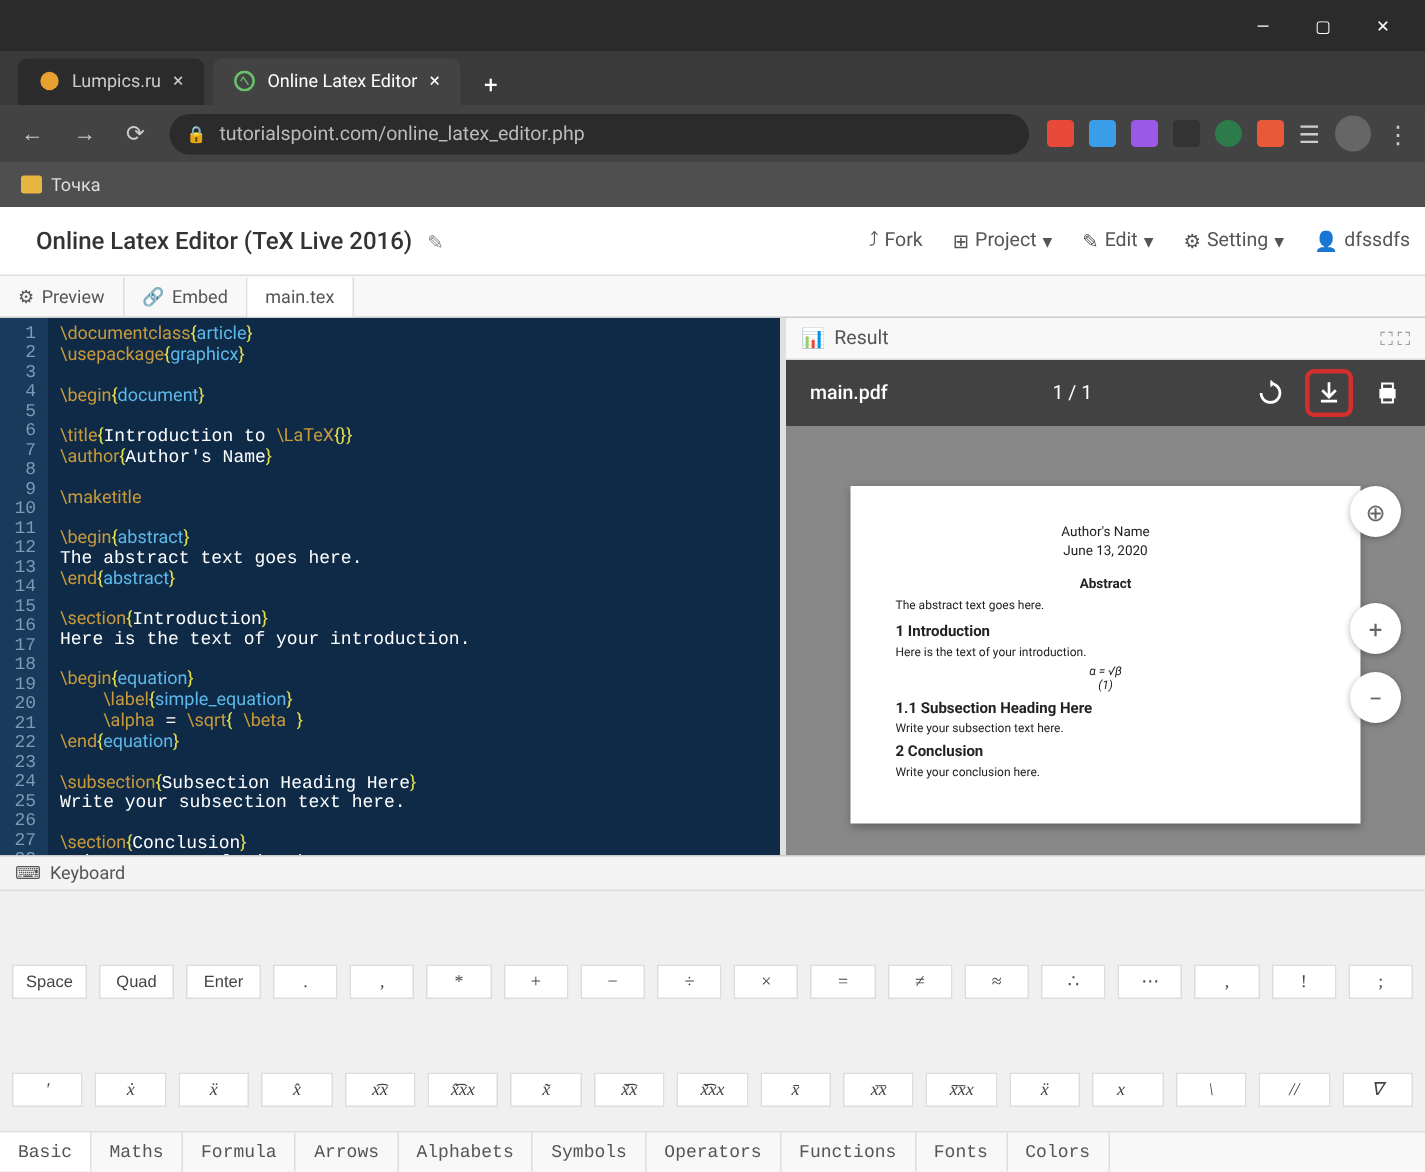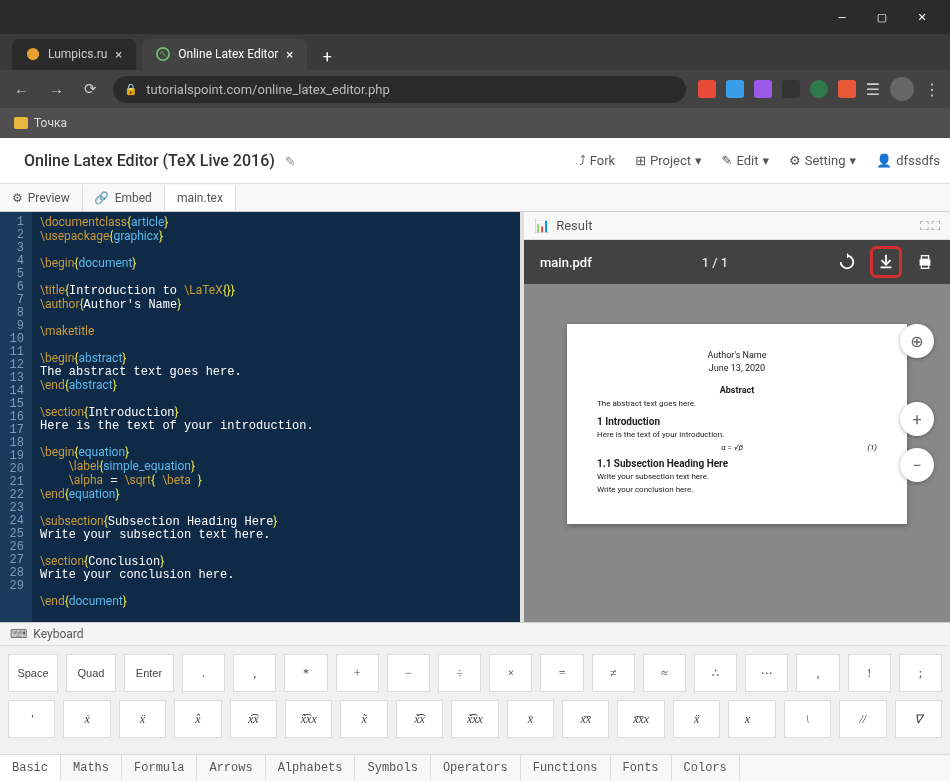--- a/index.html
+++ b/index.html
@@ -54,28 +54,28 @@
 .dlbox { border: 3px solid #d32f2f; border-radius: 6px; padding: 4px; }
 .pdfview { flex: 1; background: #888; display: flex; flex-direction: column; align-items: center; padding: 40px 20px 10px; position: relative; overflow: hidden; }
 .pdfpage { background: #fff; width: 340px; padding: 26px 30px; font-family: "Times New Roman", serif; font-size: 9px; color: #222; box-shadow: 0 2px 6px rgba(0,0,0,0.3); }
 .pdfpage .ptitle { font-size: 13px; text-align: center; margin-bottom: 6px; }
 .pdfpage .pauthor { font-size: 9px; text-align: center; margin-bottom: 3px; }
 .pdfpage .pdate { font-size: 9px; text-align: center; margin-bottom: 12px; }
 .pdfpage .pabsh { font-size: 9px; font-weight: bold; text-align: center; margin-bottom: 4px; }
 .pdfpage .pabs { font-size: 8px; margin-bottom: 8px; }
 .pdfpage .psec { font-size: 10px; font-weight: bold; margin: 6px 0 3px; }
 .pdfpage .ptxt { font-size: 8px; margin-bottom: 4px; }
-.pdfpage .peq { font-size: 8px; text-align: center; font-style: italic; margin: 4px 0; display: flex; }
+.pdfpage .peq { font-size: 8px; text-align: center; font-style: italic; margin: 4px 0; display: flex; flex-direction: column; }
 .pdfpage .peq .eqc { flex: 1; }
 .pdfctrl { position: absolute; right: 16px; display: flex; flex-direction: column; gap: 12px; top: 40px;}
 .pdfcbtn { width: 34px; height: 34px; background: #fff; border-radius: 50%; box-shadow: 0 1px 4px rgba(0,0,0,0.3); display: flex; align-items: center; justify-content: center; font-size: 16px; color: #666; }
 .kbheader { background: #f4f4f4; height: 24px; border-top: 1px solid #ccc; border-bottom: 1px solid #ddd; display: flex; align-items: center; padding: 0 10px; font-size: 12px; color: #555; gap: 6px; }
 .kbbody { background: #f0f0f0; padding: 8px; }
 .kbrow { display: flex; gap: 8px; margin-bottom: 8px; }
-.kbkey { background: #fff; border: 1px solid #ddd; border-radius: 0; height: 38px; display: flex; align-items: center; justify-content: center; font-size: 12px; color: #444; flex: 1; font-family: serif; }
+.kbkey { background: #fff; border: 1px solid #ddd; border-radius: 0; height: 23px; display: flex; align-items: center; justify-content: center; font-size: 12px; color: #444; flex: 1; font-family: serif; margin-top: 41px; }
 .kbkey.named { font-family: sans-serif; font-size: 11px; flex: 0 0 50px; }
 .kbtabs { background: #f8f8f8; border-top: 1px solid #ddd; display: flex; font-size: 12px; }
 .kbtab { padding: 6px 12px; border-right: 1px solid #ddd; color: #555; font-family: Liberation Mono, monospace; }
 .kbtab.active { background: #fff; font-weight: 500; }
 svg { display: block; }
 </style>
 </head>
 <body>
 
 <div class="titlebar">
@@ -278,20 +278,21 @@
         <div class="pabsh">Abstract</div>
         <div class="pabs">The abstract text goes here.</div>
         <div class="psec">1   Introduction</div>
         <div class="ptxt">Here is the text of your introduction.</div>
         <div class="peq">
             <span class="eqc">α = √β</span>
             <span>(1)</span>
           </div>
         <div class="psec">1.1   Subsection Heading Here</div>
         <div class="ptxt">Write your subsection text here.</div>
+        <div class="psec">2   Conclusion</div>
         <div class="ptxt">Write your conclusion here.</div>
       </div>
       <div class="pdfctrl">
         <div class="pdfcbtn">⊕</div>
         <div style="height:20px"></div>
         <div class="pdfcbtn">+</div>
         <div class="pdfcbtn">−</div>
       </div>
     </div>
   </div>

